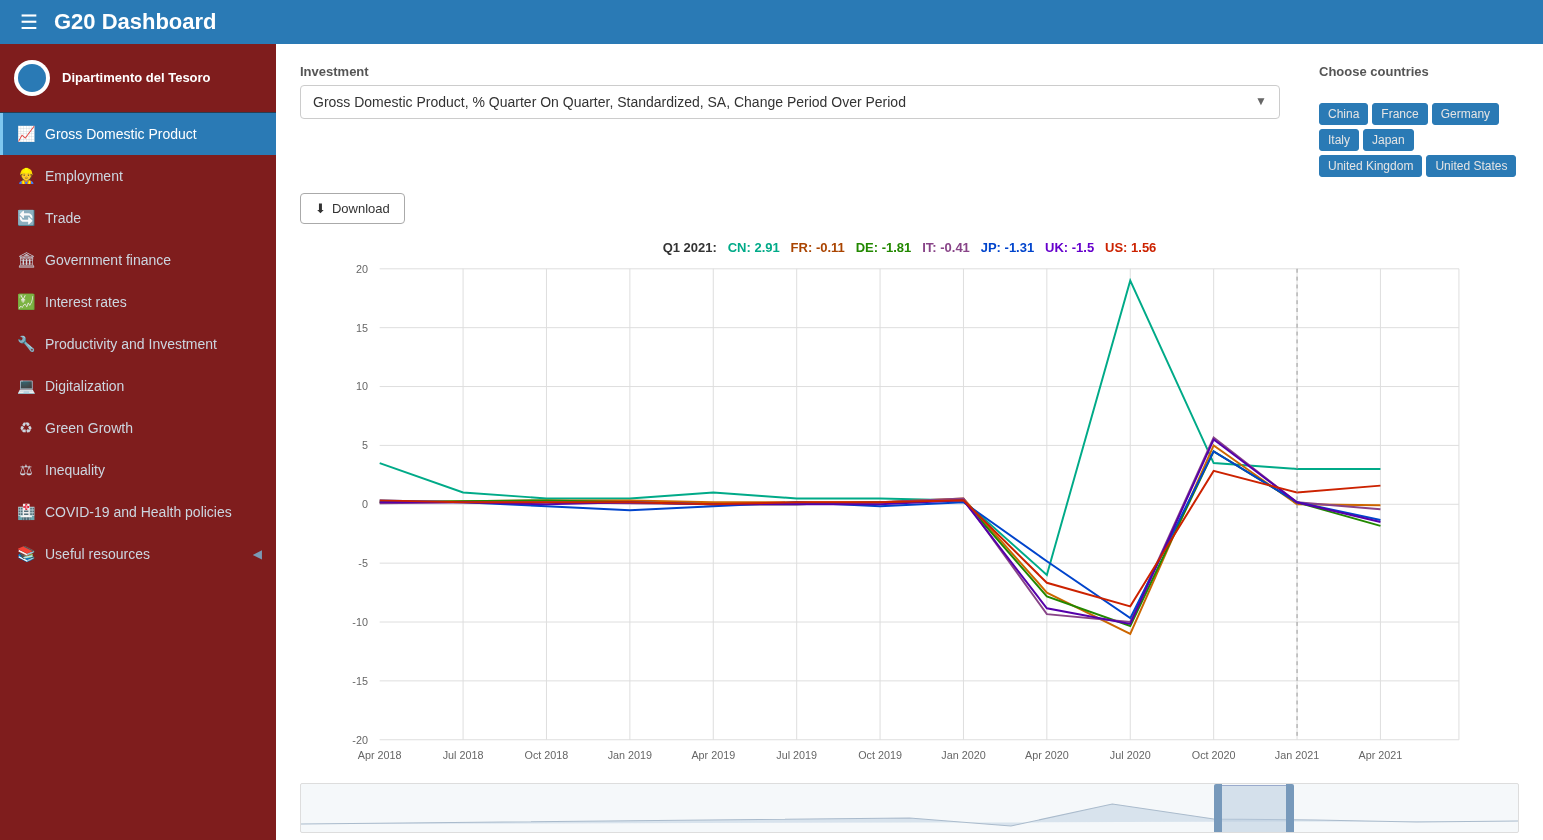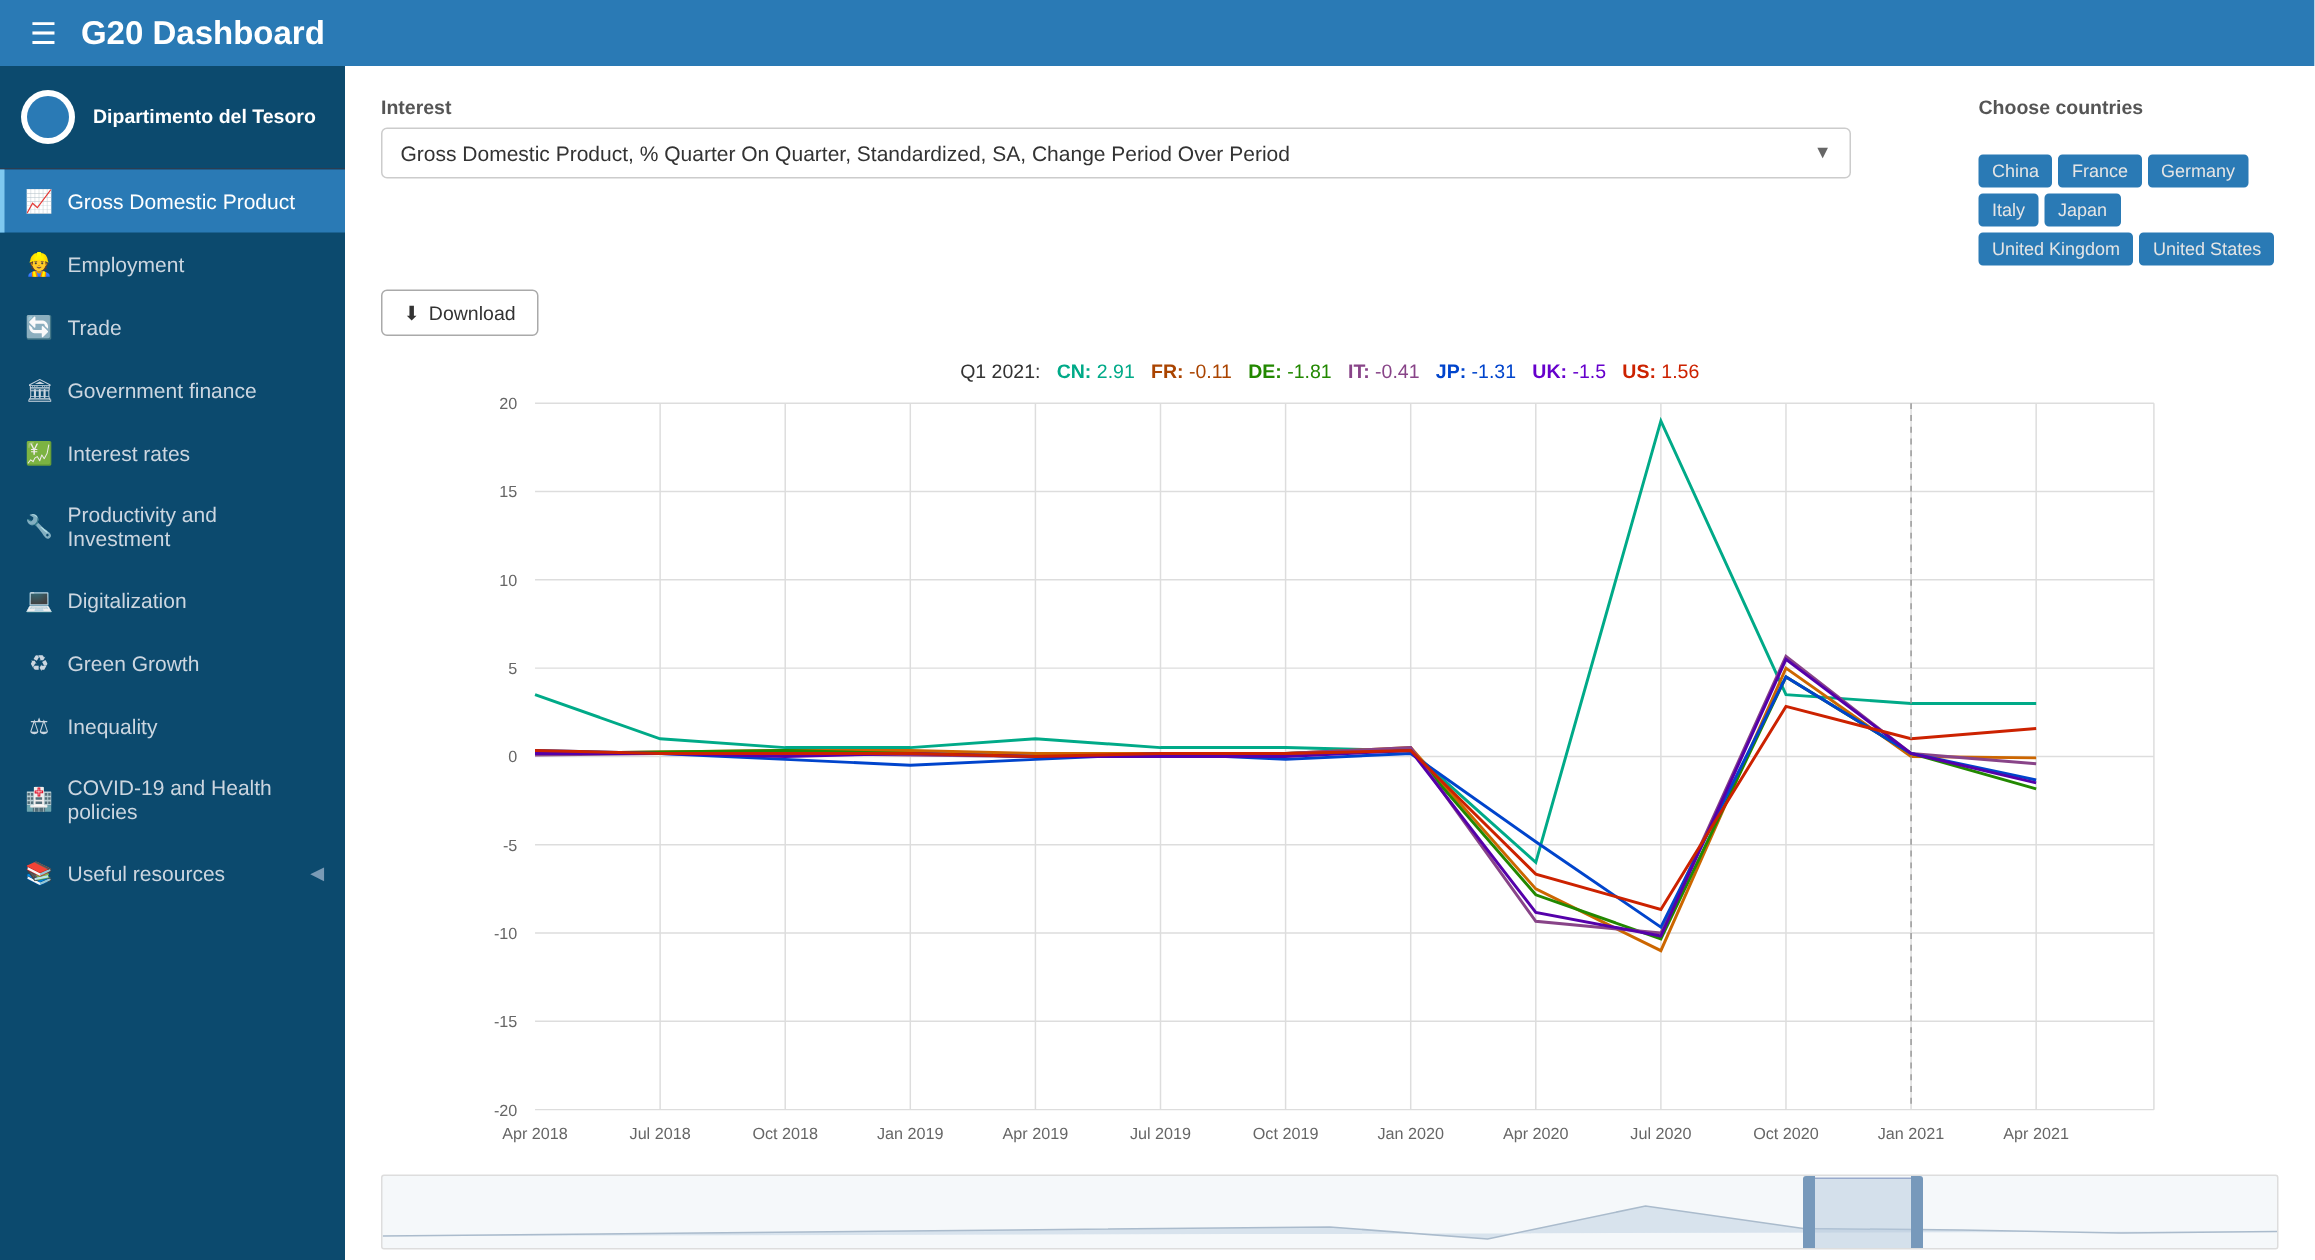--- a/index.html
+++ b/index.html
@@ -17,22 +17,22 @@
       flex-shrink: 0;
     }
     .header-title { font-size: 22px; font-weight: bold; }
     .hamburger-icon { font-size: 20px; cursor: pointer; }
 
     
     .main-layout { display: flex; flex: 1; overflow: hidden; }
 
     
     .sidebar {
-      width: 230px;
-      background: #0c4a6e;
+      width: 276px;
+      background: #7f1d1d;
       color: white;
       flex-shrink: 0;
       display: flex;
       flex-direction: column;
       overflow-y: auto;
     }
     .sidebar-brand {
       display: flex;
       align-items: center;
       gap: 12px;
@@ -158,20 +158,21 @@
     
     .chart-wrapper {
       position: relative;
       background: white;
     }
     .chart-tooltip {
       text-align: center;
       font-size: 13px;
       margin-bottom: 4px;
       color: #333;
+      font-weight: bold;
     }
     .chart-container {
       position: relative;
       width: 100%;
       height: 520px;
     }
     svg.chart-svg {
       width: 100%;
       height: 100%;
     }
@@ -253,21 +254,21 @@
         </div>
         <span class="sidebar-chevron">◀</span>
       </div>
     </div>
   </div>
 
   <div class="content">
     
     <div class="indicator-row">
       <div class="indicator-left">
-        <div class="indicator-label">Interest</div>
+        <div class="indicator-label">Investment</div>
         <div class="indicator-select">
           <span>Gross Domestic Product, % Quarter On Quarter, Standardized, SA, Change Period Over Period</span>
           <span class="indicator-select-chevron">▼</span>
         </div>
       </div>
       <div class="choose-countries">
         <div class="choose-countries-label">Choose countries</div>
         <div class="country-tags">
           <span class="country-tag selected">China</span>
           <span class="country-tag selected">France</span>

